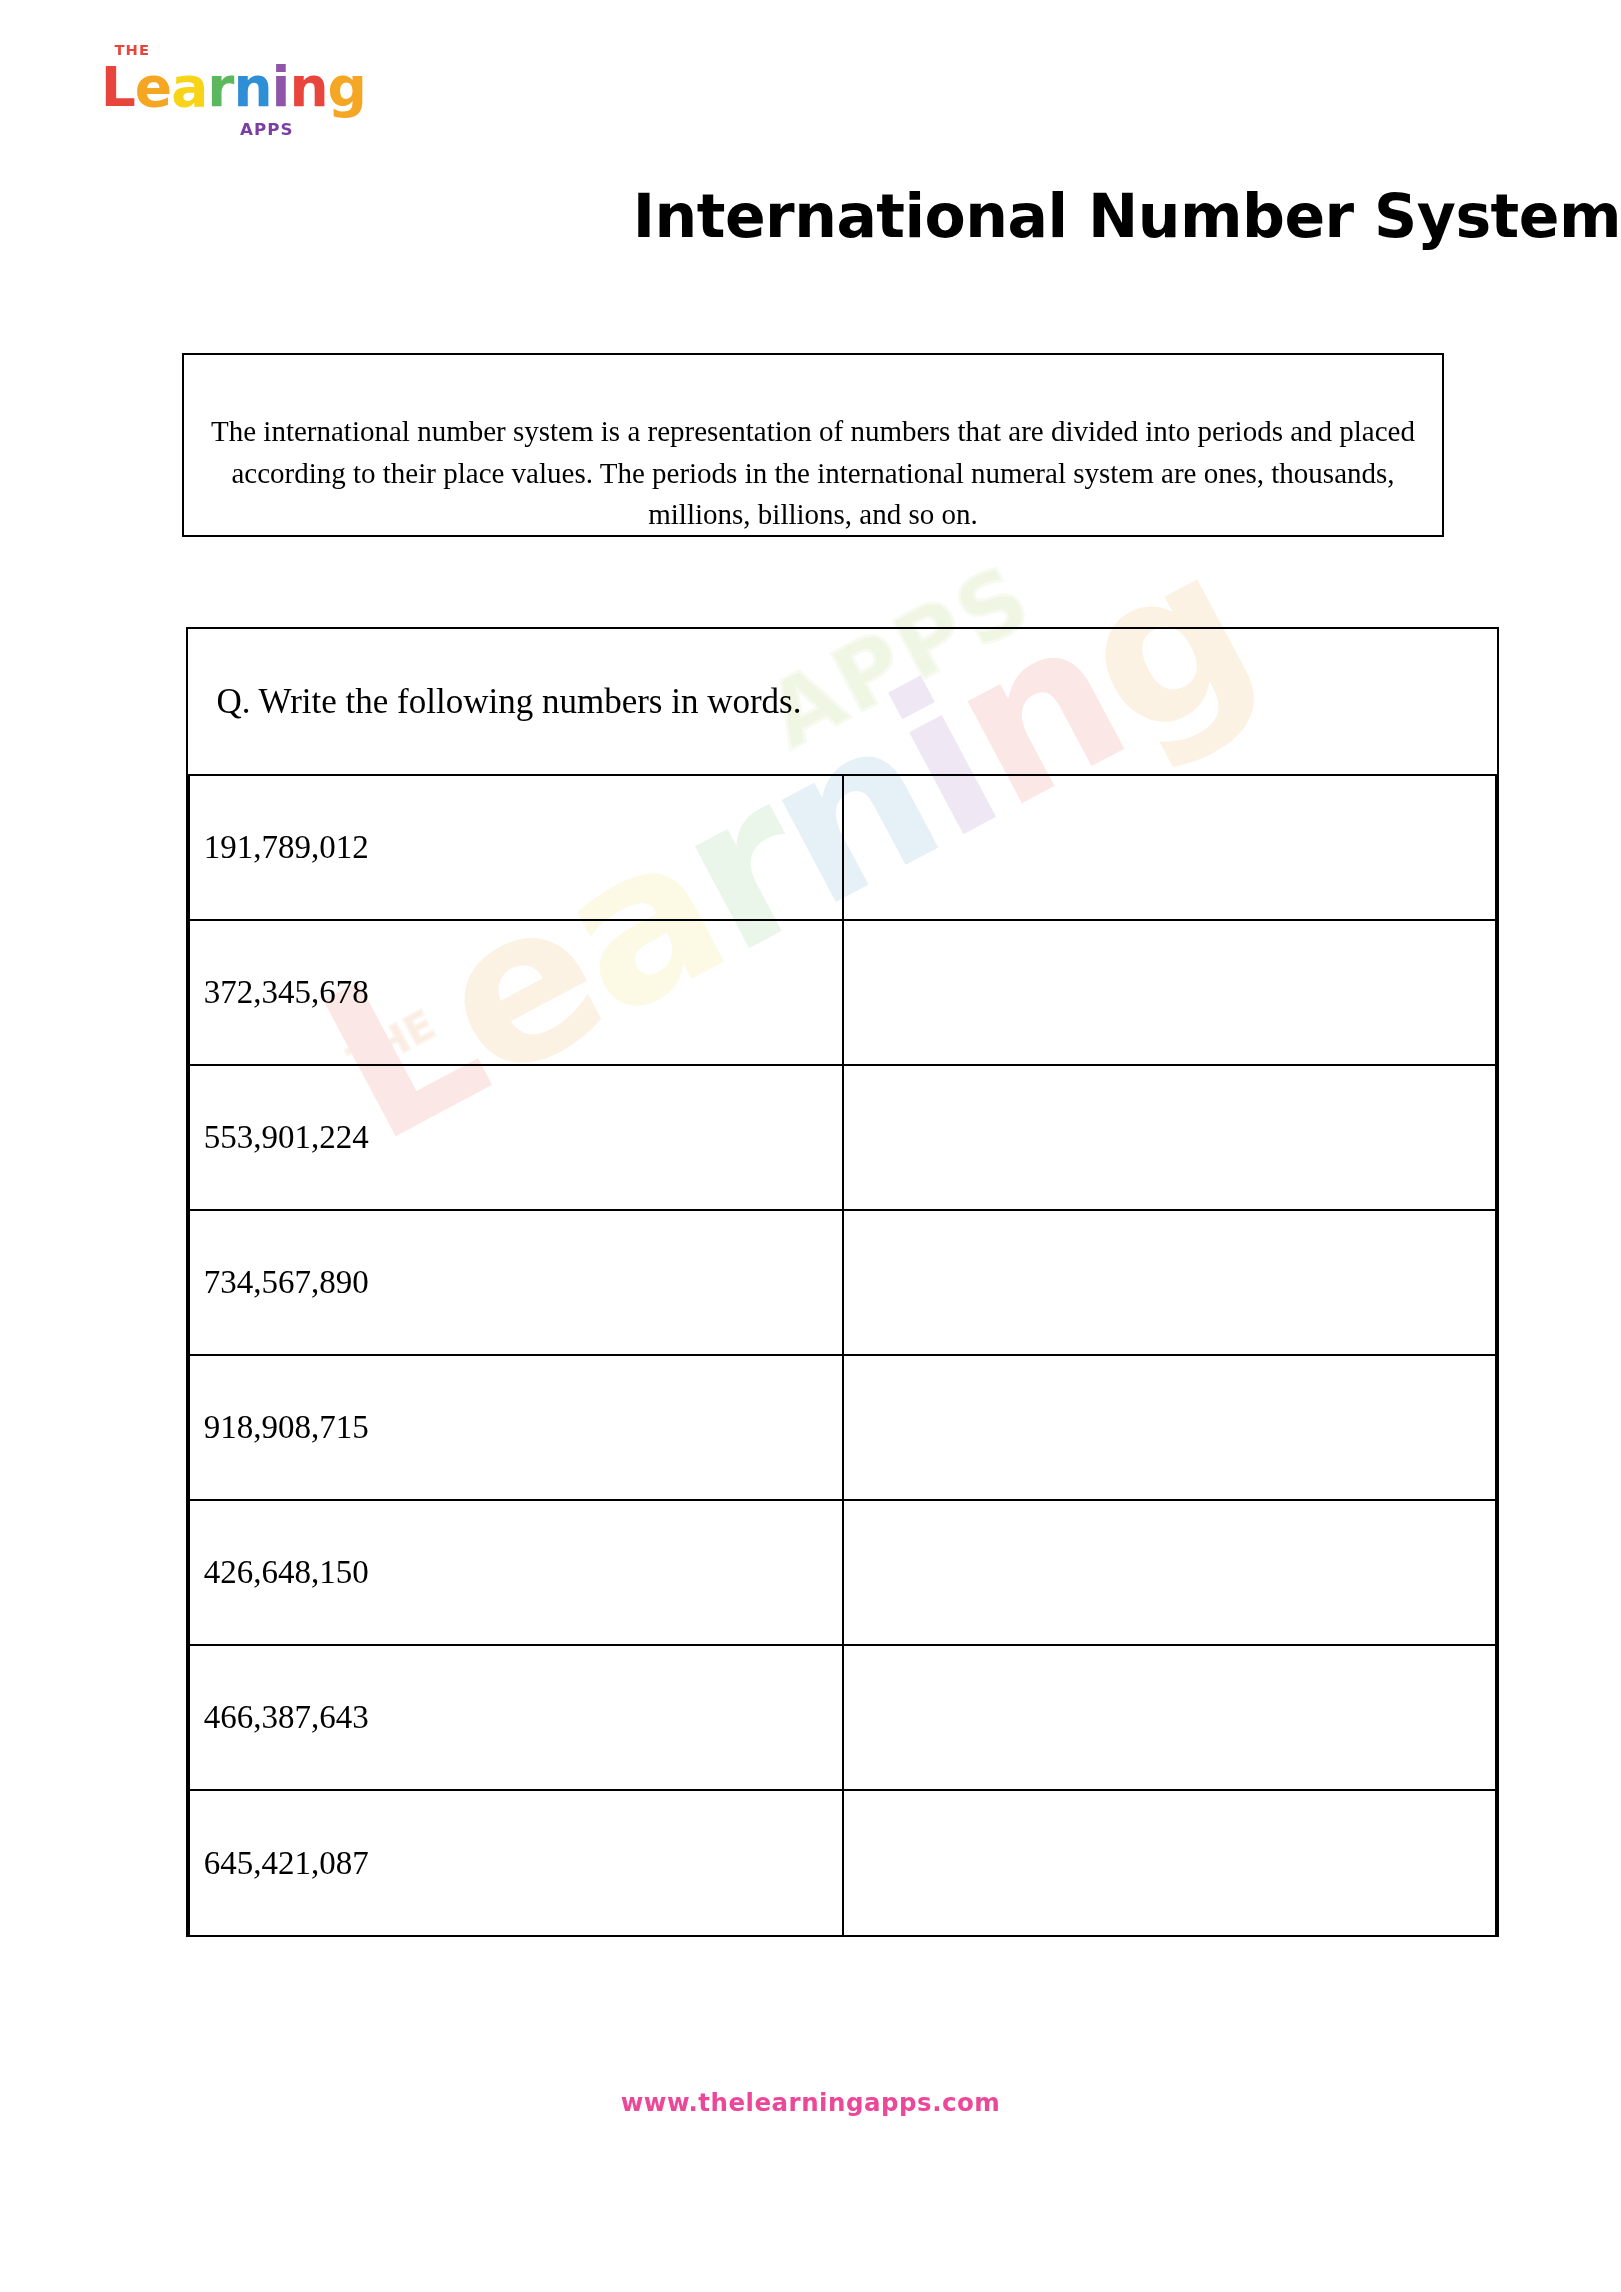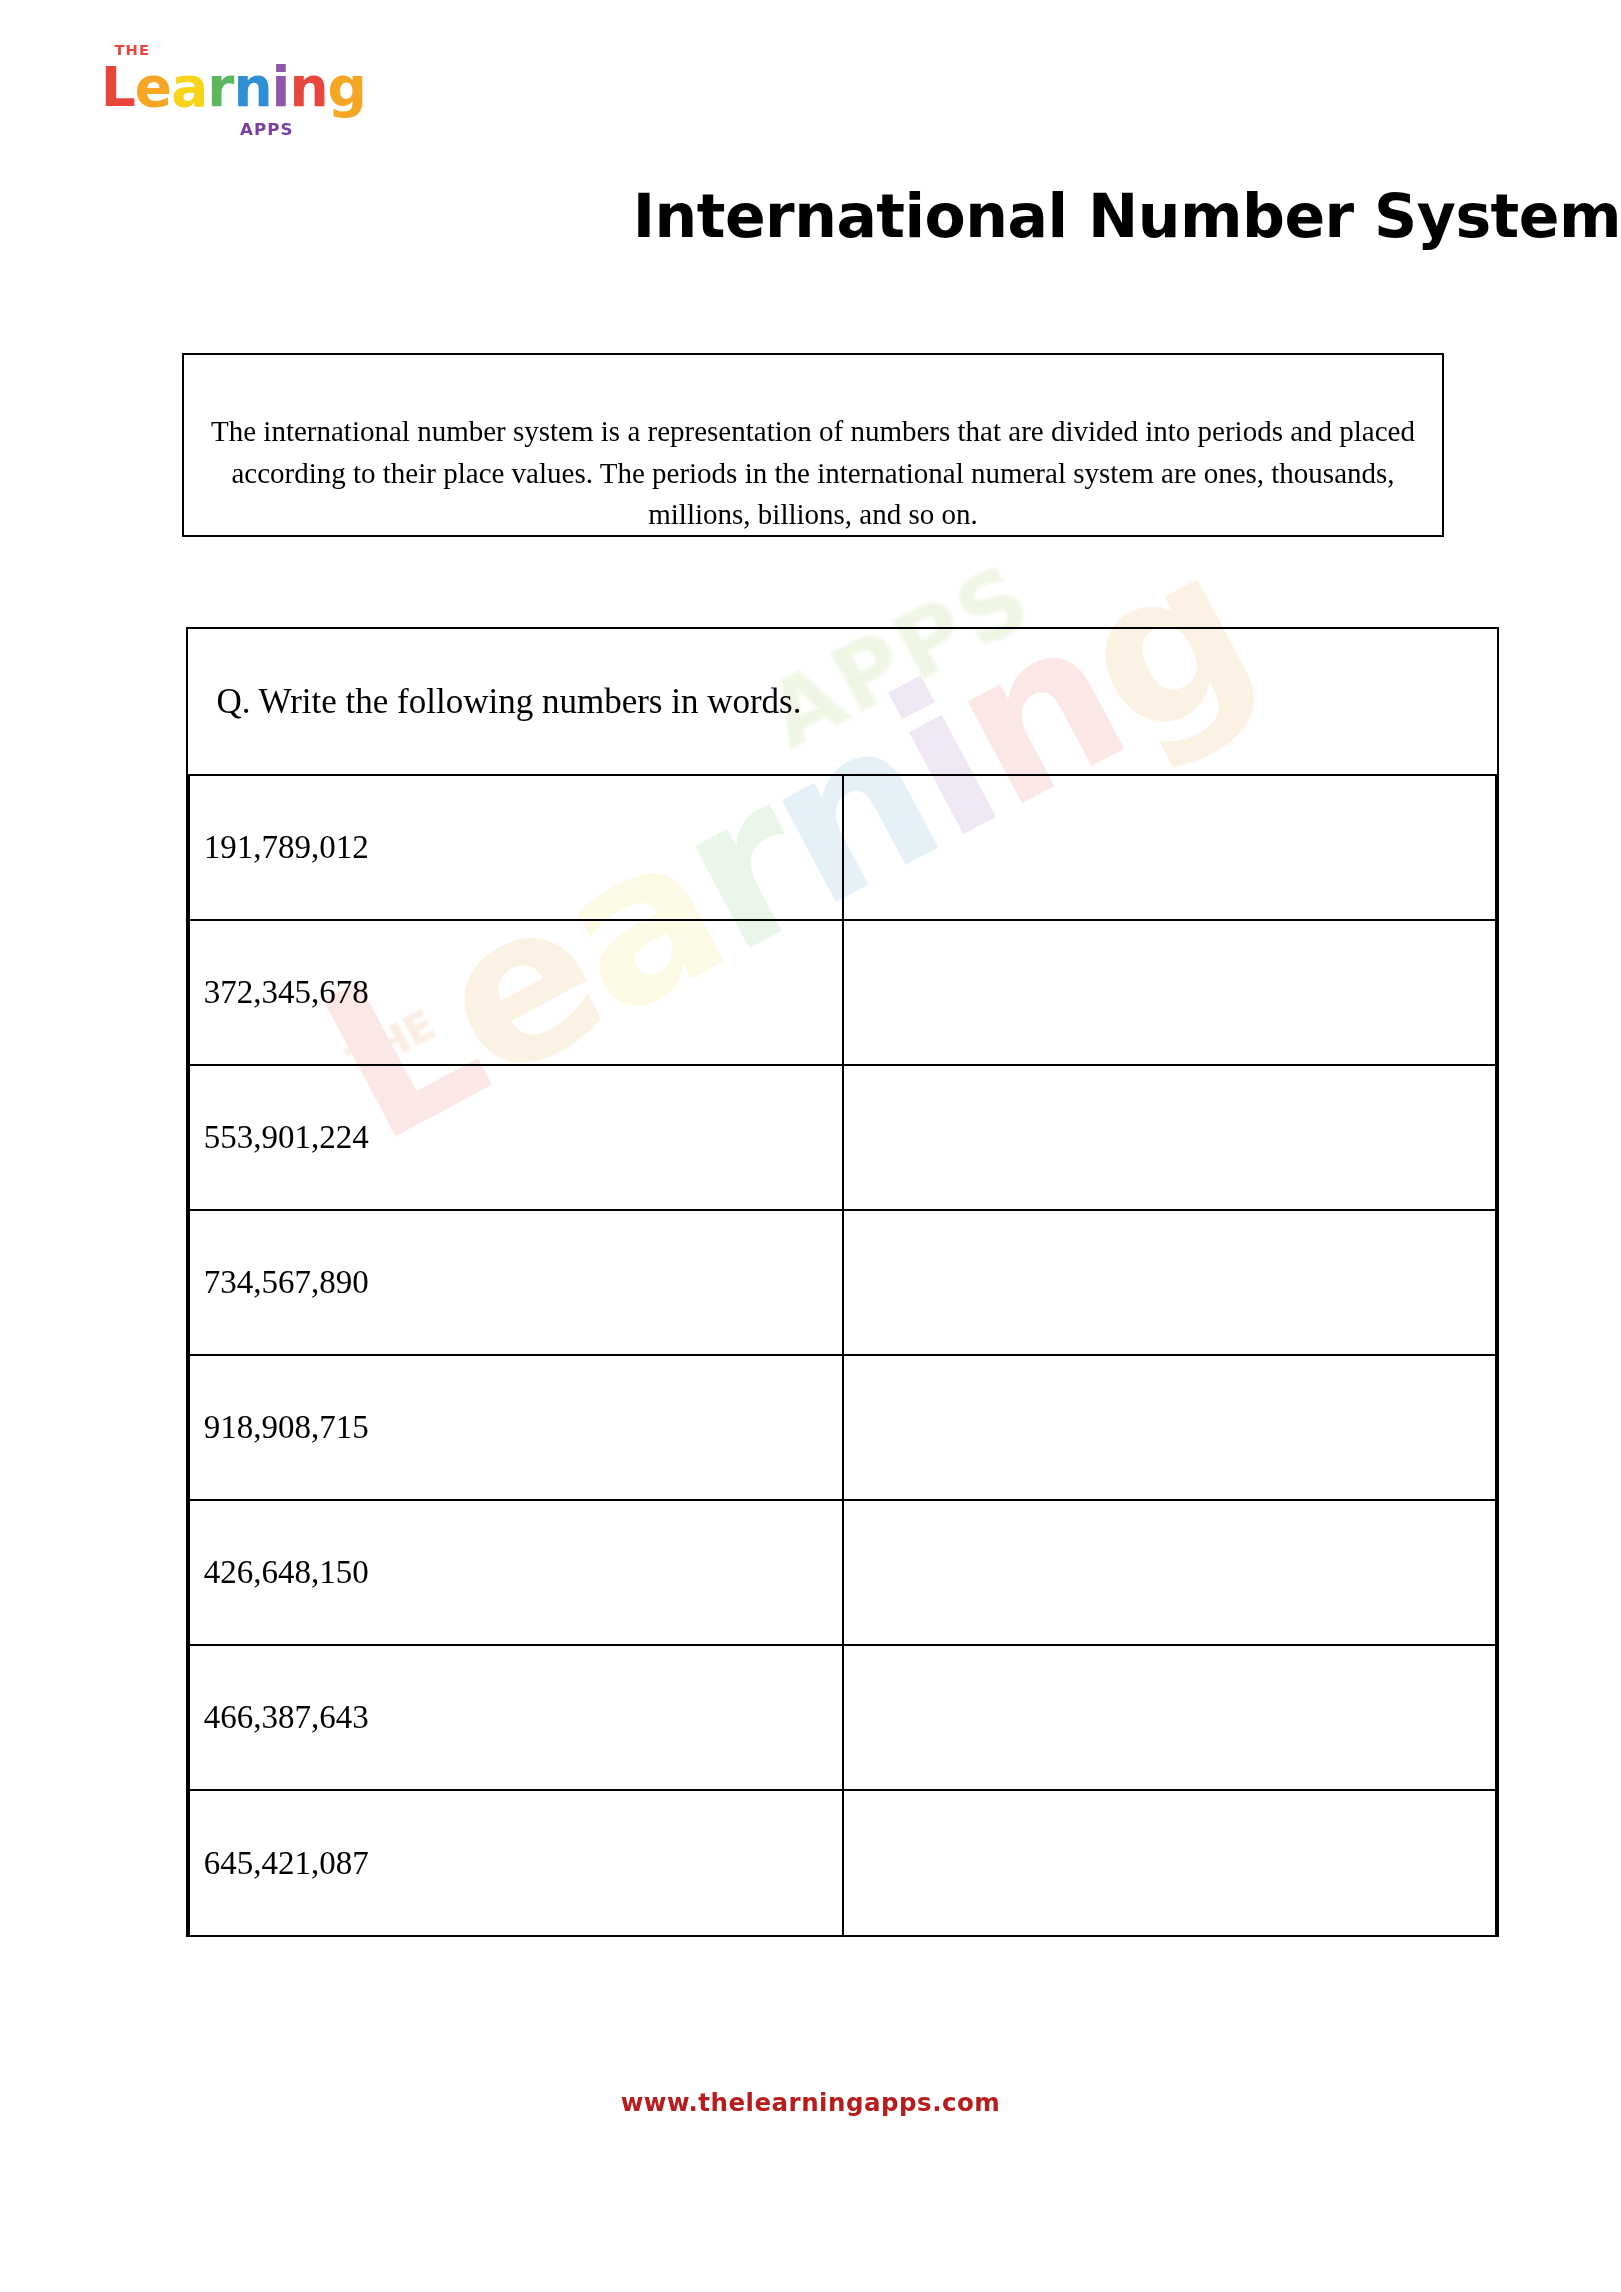--- a/index.html
+++ b/index.html
@@ -189,21 +189,21 @@
   .footer {
     position: absolute;
     left: 0;
     right: 0;
     top: 2088px;
     text-align: center;
     font-family: "DejaVu Sans", sans-serif;
     font-weight: bold;
     font-size: 24.5px;
     letter-spacing: 0.5px;
-    color: #b91c1c;
+    color: #ec4899;
   }
 </style>
 </head>
 <body>
 
 <div class="page">
 
   <div class="logo">
     <div class="logo-the">THE</div>
     <div class="logo-word" id="logo-word"><span style="color: rgb(232, 69, 60);">L</span><span style="color: rgb(245, 166, 35);">e</span><span style="color: rgb(247, 212, 23);">a</span><span style="color: rgb(92, 184, 92);">r</span><span style="color: rgb(47, 143, 214);">n</span><span style="color: rgb(142, 85, 168);">i</span><span style="color: rgb(232, 69, 60);">n</span><span style="color: rgb(245, 166, 35);">g</span></div>

